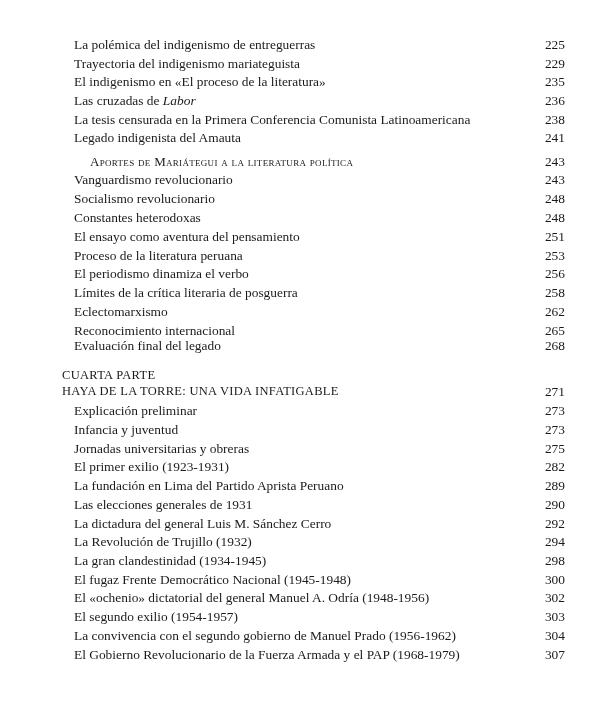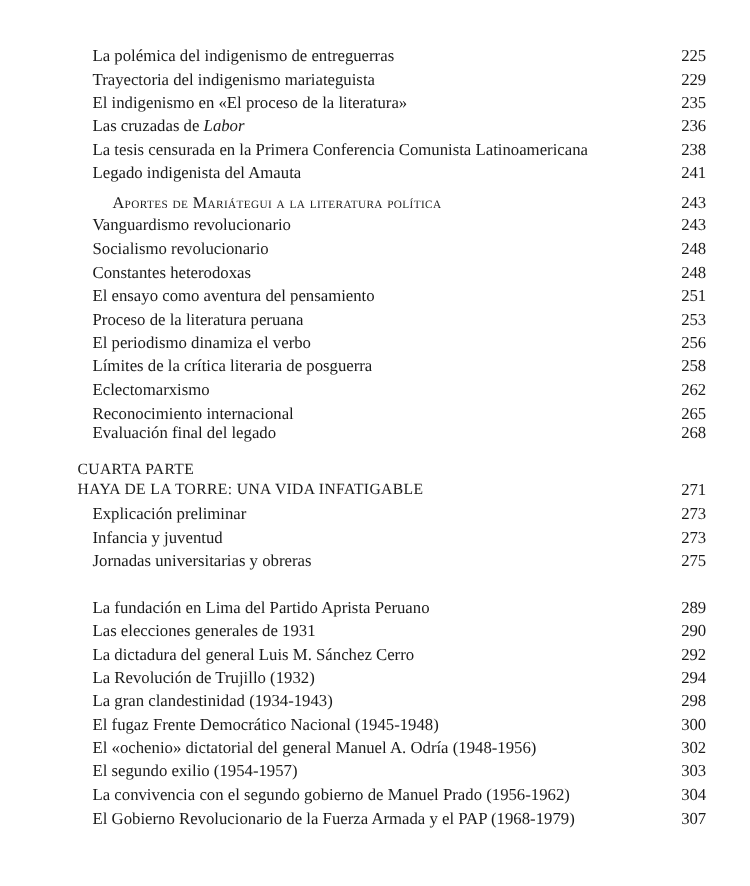--- a/index.html
+++ b/index.html
@@ -110,38 +110,42 @@
     <span class="page-num">273</span>
   </div>
   <div class="row sub" style="top:420px">
     <span class="title">Infancia y juventud</span>
     <span class="page-num">273</span>
   </div>
   <div class="row sub" style="top:439px">
     <span class="title">Jornadas universitarias y obreras</span>
     <span class="page-num">275</span>
   </div>
+  <div class="row sub" style="top:457px">
+    <span class="title">El primer exilio (1923-1931)</span>
+    <span class="page-num">282</span>
+  </div>
   <div class="row sub" style="top:476px">
     <span class="title">La fundación en Lima del Partido Aprista Peruano</span>
     <span class="page-num">289</span>
   </div>
   <div class="row sub" style="top:495px">
     <span class="title">Las elecciones generales de 1931</span>
     <span class="page-num">290</span>
   </div>
   <div class="row sub" style="top:514px">
     <span class="title">La dictadura del general Luis M. Sánchez Cerro</span>
     <span class="page-num">292</span>
   </div>
   <div class="row sub" style="top:532px">
     <span class="title">La Revolución de Trujillo (1932)</span>
     <span class="page-num">294</span>
   </div>
   <div class="row sub" style="top:551px">
-    <span class="title">La gran clandestinidad (1934-1943)</span>
+    <span class="title">La gran clandestinidad (1934-1945)</span>
     <span class="page-num">298</span>
   </div>
   <div class="row sub" style="top:570px">
     <span class="title">El fugaz Frente Democrático Nacional (1945-1948)</span>
     <span class="page-num">300</span>
   </div>
   <div class="row sub" style="top:588px">
     <span class="title">El «ochenio» dictatorial del general Manuel A. Odría (1948-1956)</span>
     <span class="page-num">302</span>
   </div>

